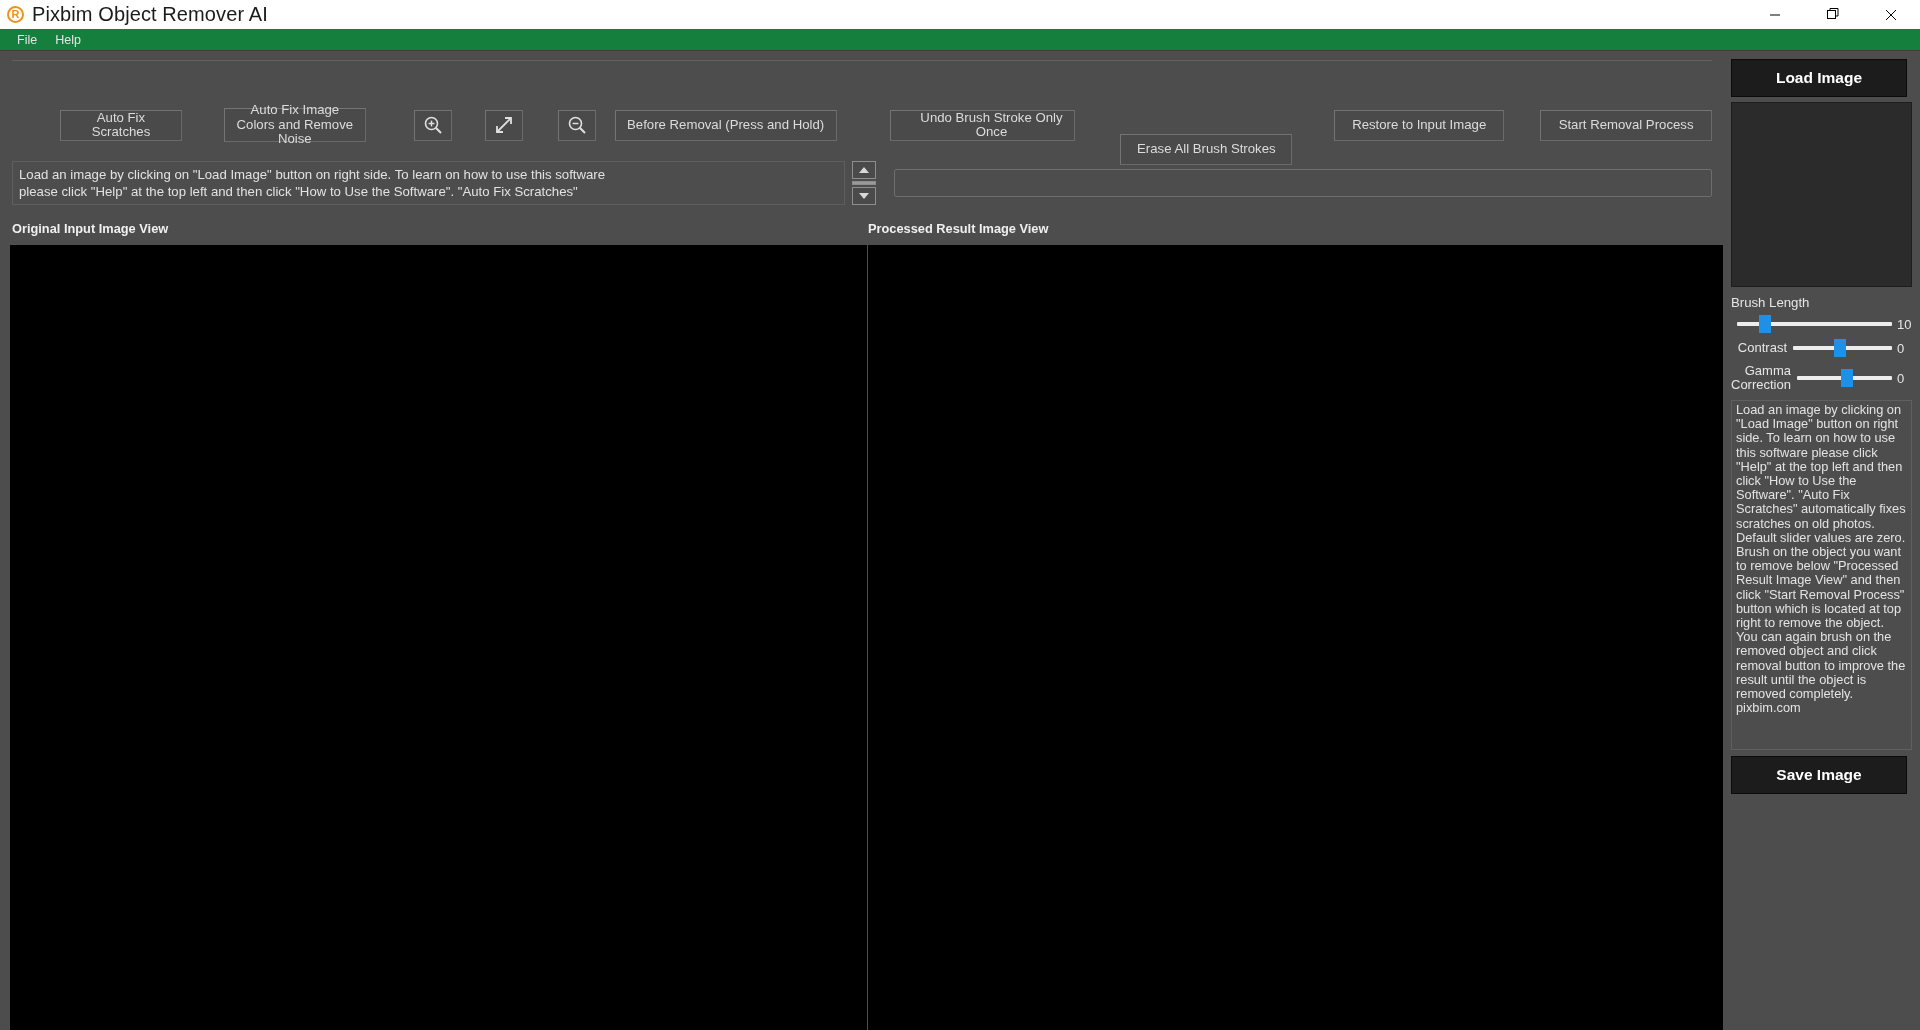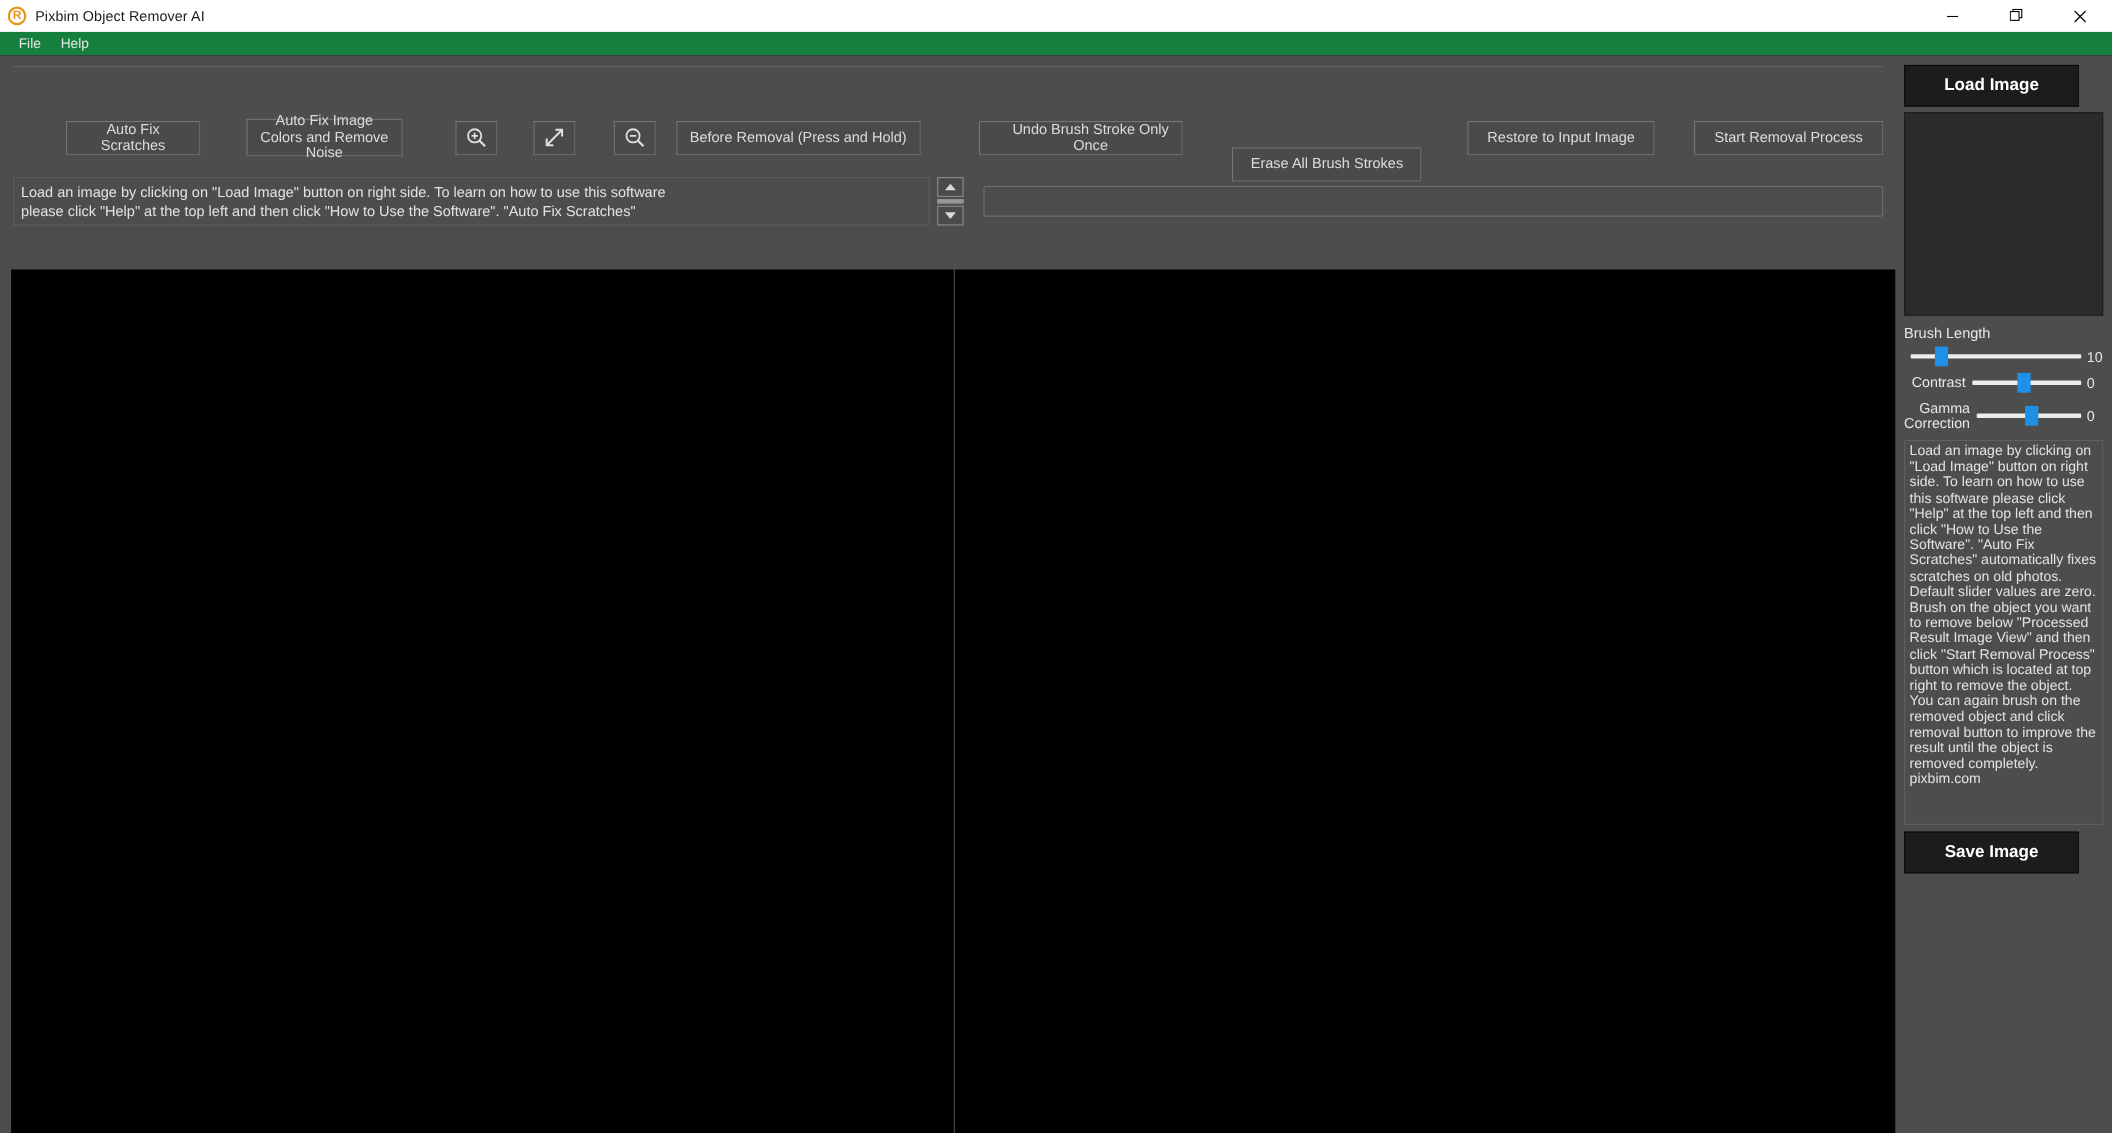--- a/index.html
+++ b/index.html
@@ -21,21 +21,21 @@
     width: 17px; height: 17px; margin-left: 7px; margin-right: 8px;
     border-radius: 50%;
     border: 2px solid #e8951e;
     color: #e8951e;
     font-size: 11px; font-weight: bold;
     display: flex; align-items: center; justify-content: center;
     line-height: 1;
     flex: 0 0 auto;
   }
   .app-title {
-    font-size: 13px; color: #1b1b1b; letter-spacing: 0.1px;
+    font-size: 20px; color: #1b1b1b; letter-spacing: 0.1px;
   }
   .win-controls {
     position: absolute; right: 0; top: 0; height: 29px;
     display: flex;
   }
   .win-btn {
     width: 58px; height: 29px;
     display: flex; align-items: center; justify-content: center;
     color: #000;
   }
@@ -170,21 +170,21 @@
 
   
   .sidebar {
     position: absolute;
     right: 0; top: 0;
     width: 196px;
     height: 979px;
     padding: 0 7px;
   }
   .big-btn {
-    width: 159px;
+    width: 176px;
     background: #1c1c1c;
     border: 1px solid #0b0b0b;
     color: #ffffff;
     font-size: 15.5px; font-weight: bold;
     height: 38px;
     display: flex; align-items: center; justify-content: center;
     margin-top: 8px;
   }
   .thumb-box {
     width: 181px; height: 185px;
@@ -343,20 +343,24 @@
         <div class="spin-btn">
           <svg width="12" height="8" viewBox="0 0 12 8">
             <polygon points="6,7 1,1 11,1" fill="#d8d8d8"></polygon>
           </svg>
         </div>
       </div>
 
       <input class="entry-field" type="text" style="color: rgb(238, 238, 238); padding: 0px 6px; font-size: 13px; font-family: &quot;Liberation Sans&quot;, sans-serif;" placeholder="">
     </div>
 
+    <div class="view-labels">
+      <div class="view-label left">Original Input Image View</div>
+      <div class="view-label right">Processed Result Image View</div>
+    </div>
 
     <div class="canvas-wrap canvas-left"></div>
     <div class="canvas-wrap canvas-right"></div>
 
   </div>
 
   <div class="sidebar">
 
     <div class="big-btn">Load Image</div>
 

